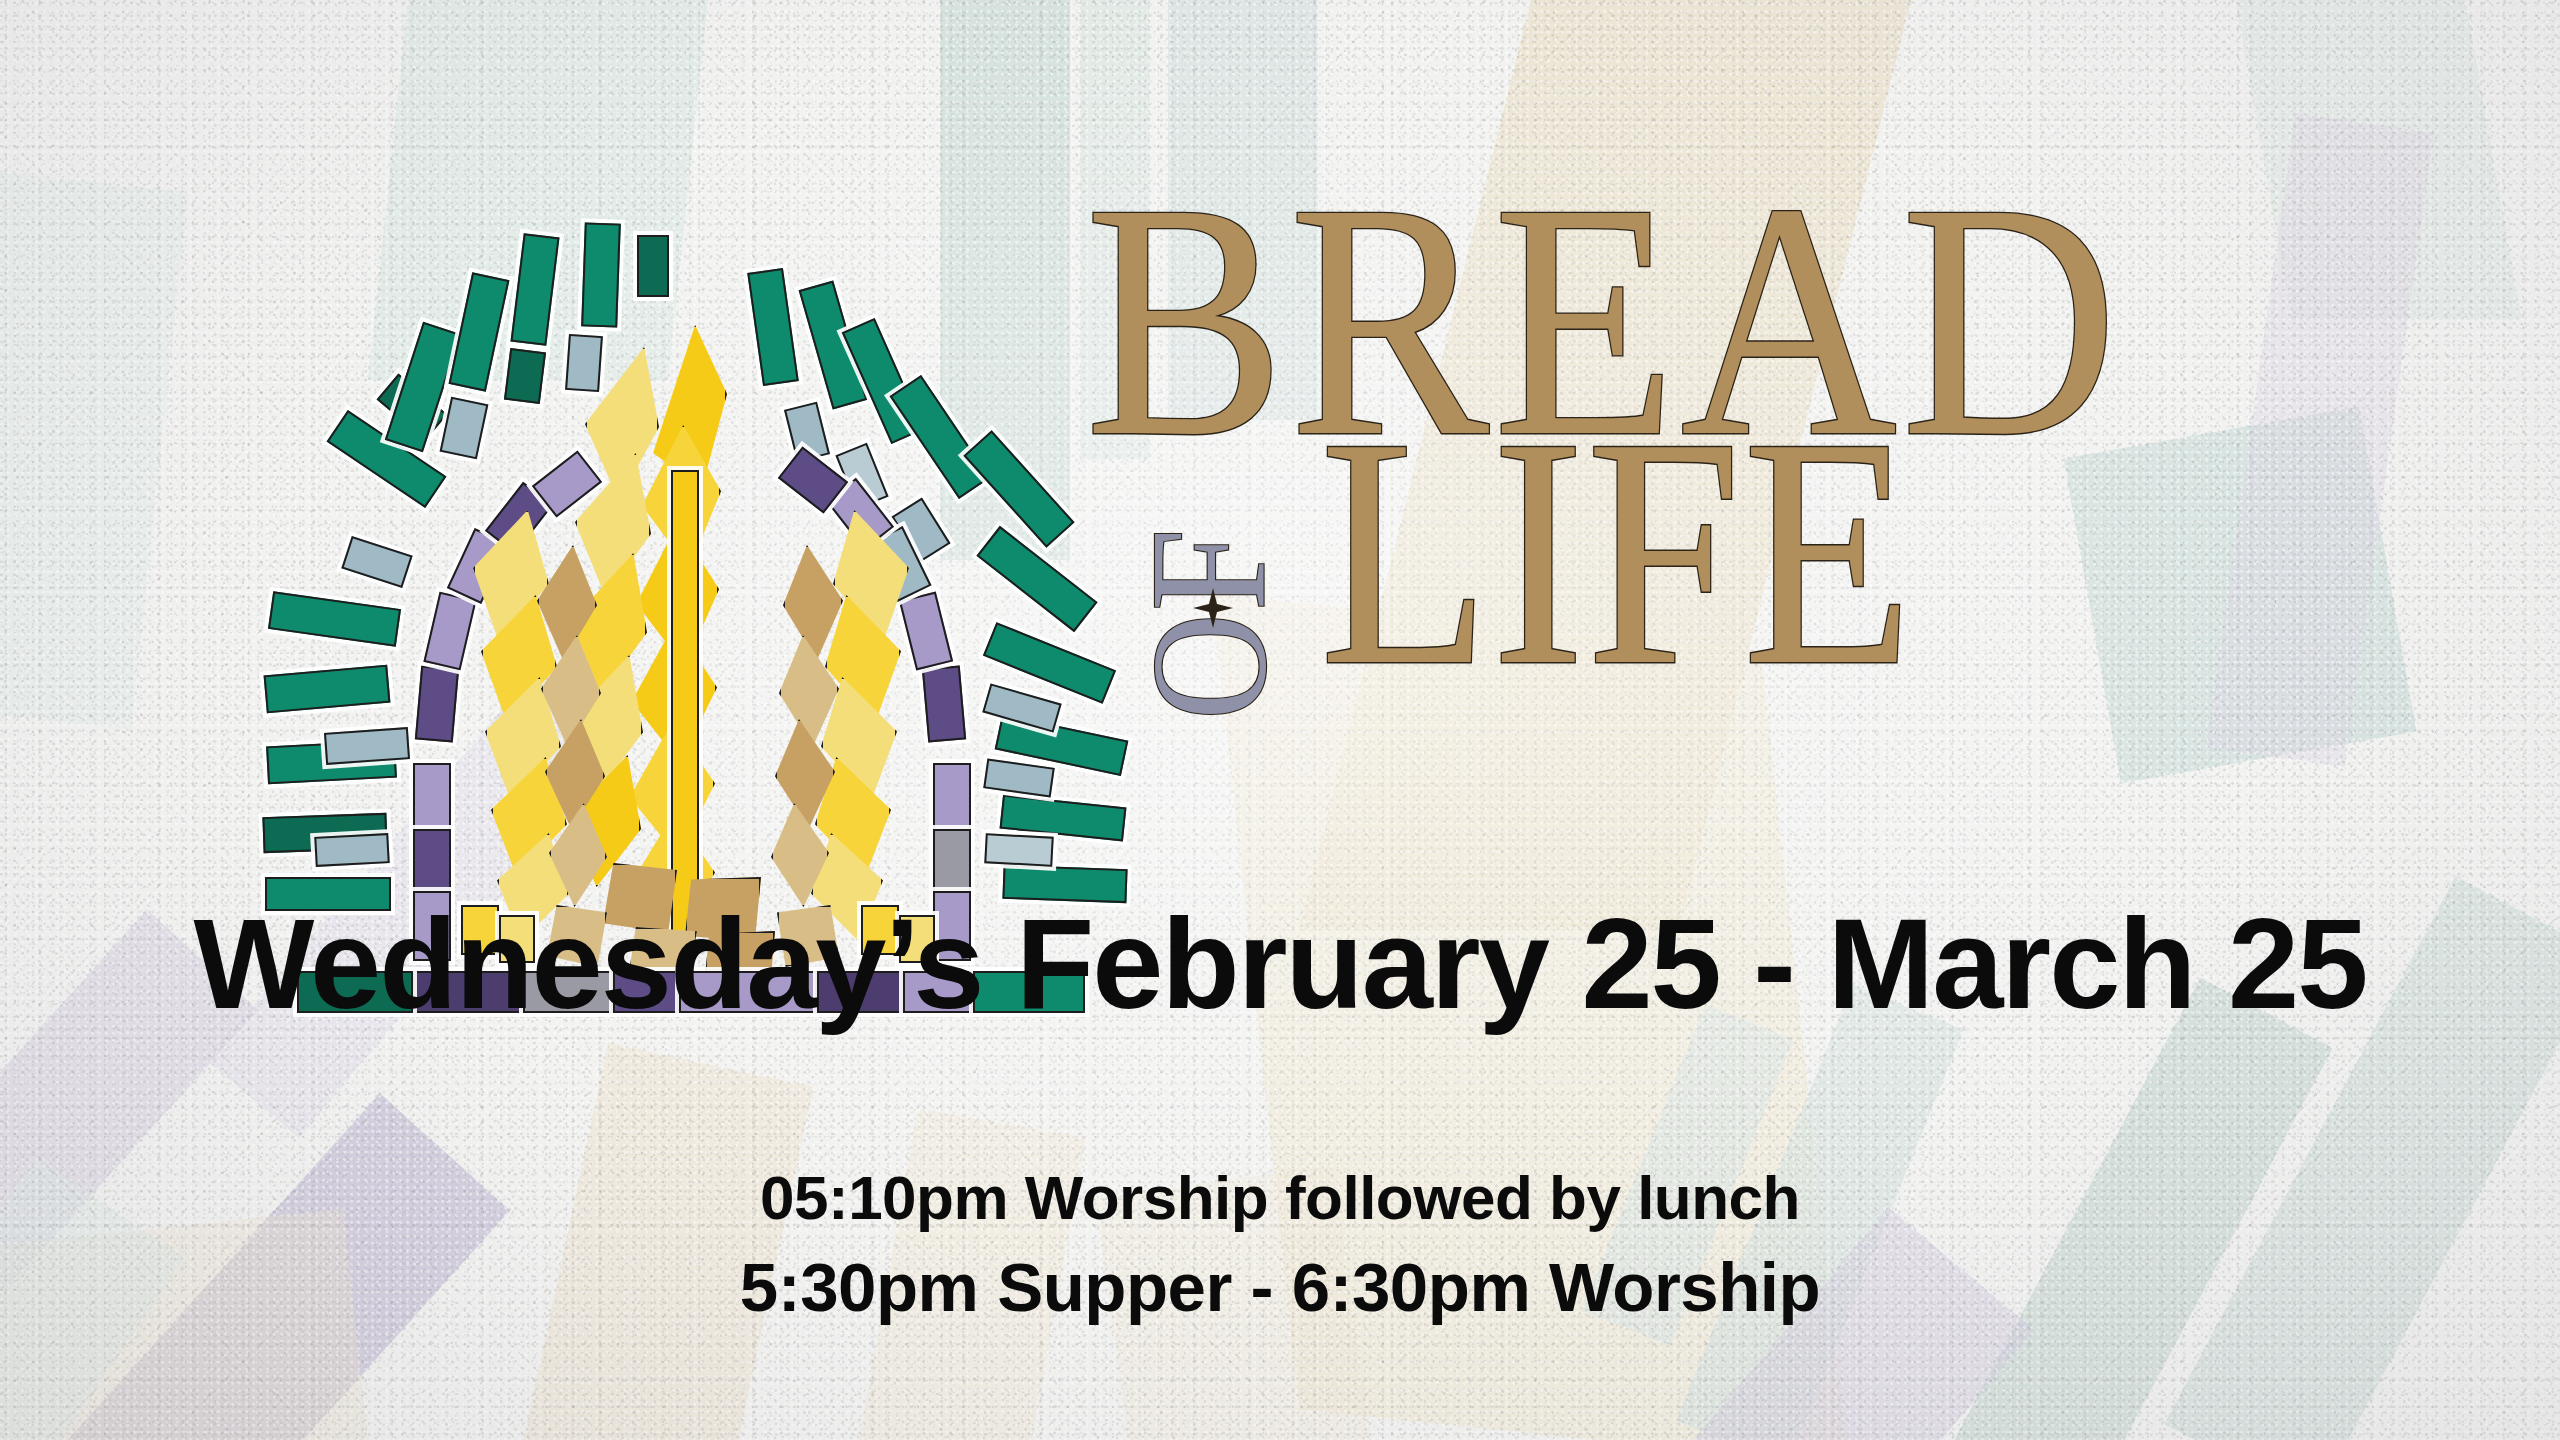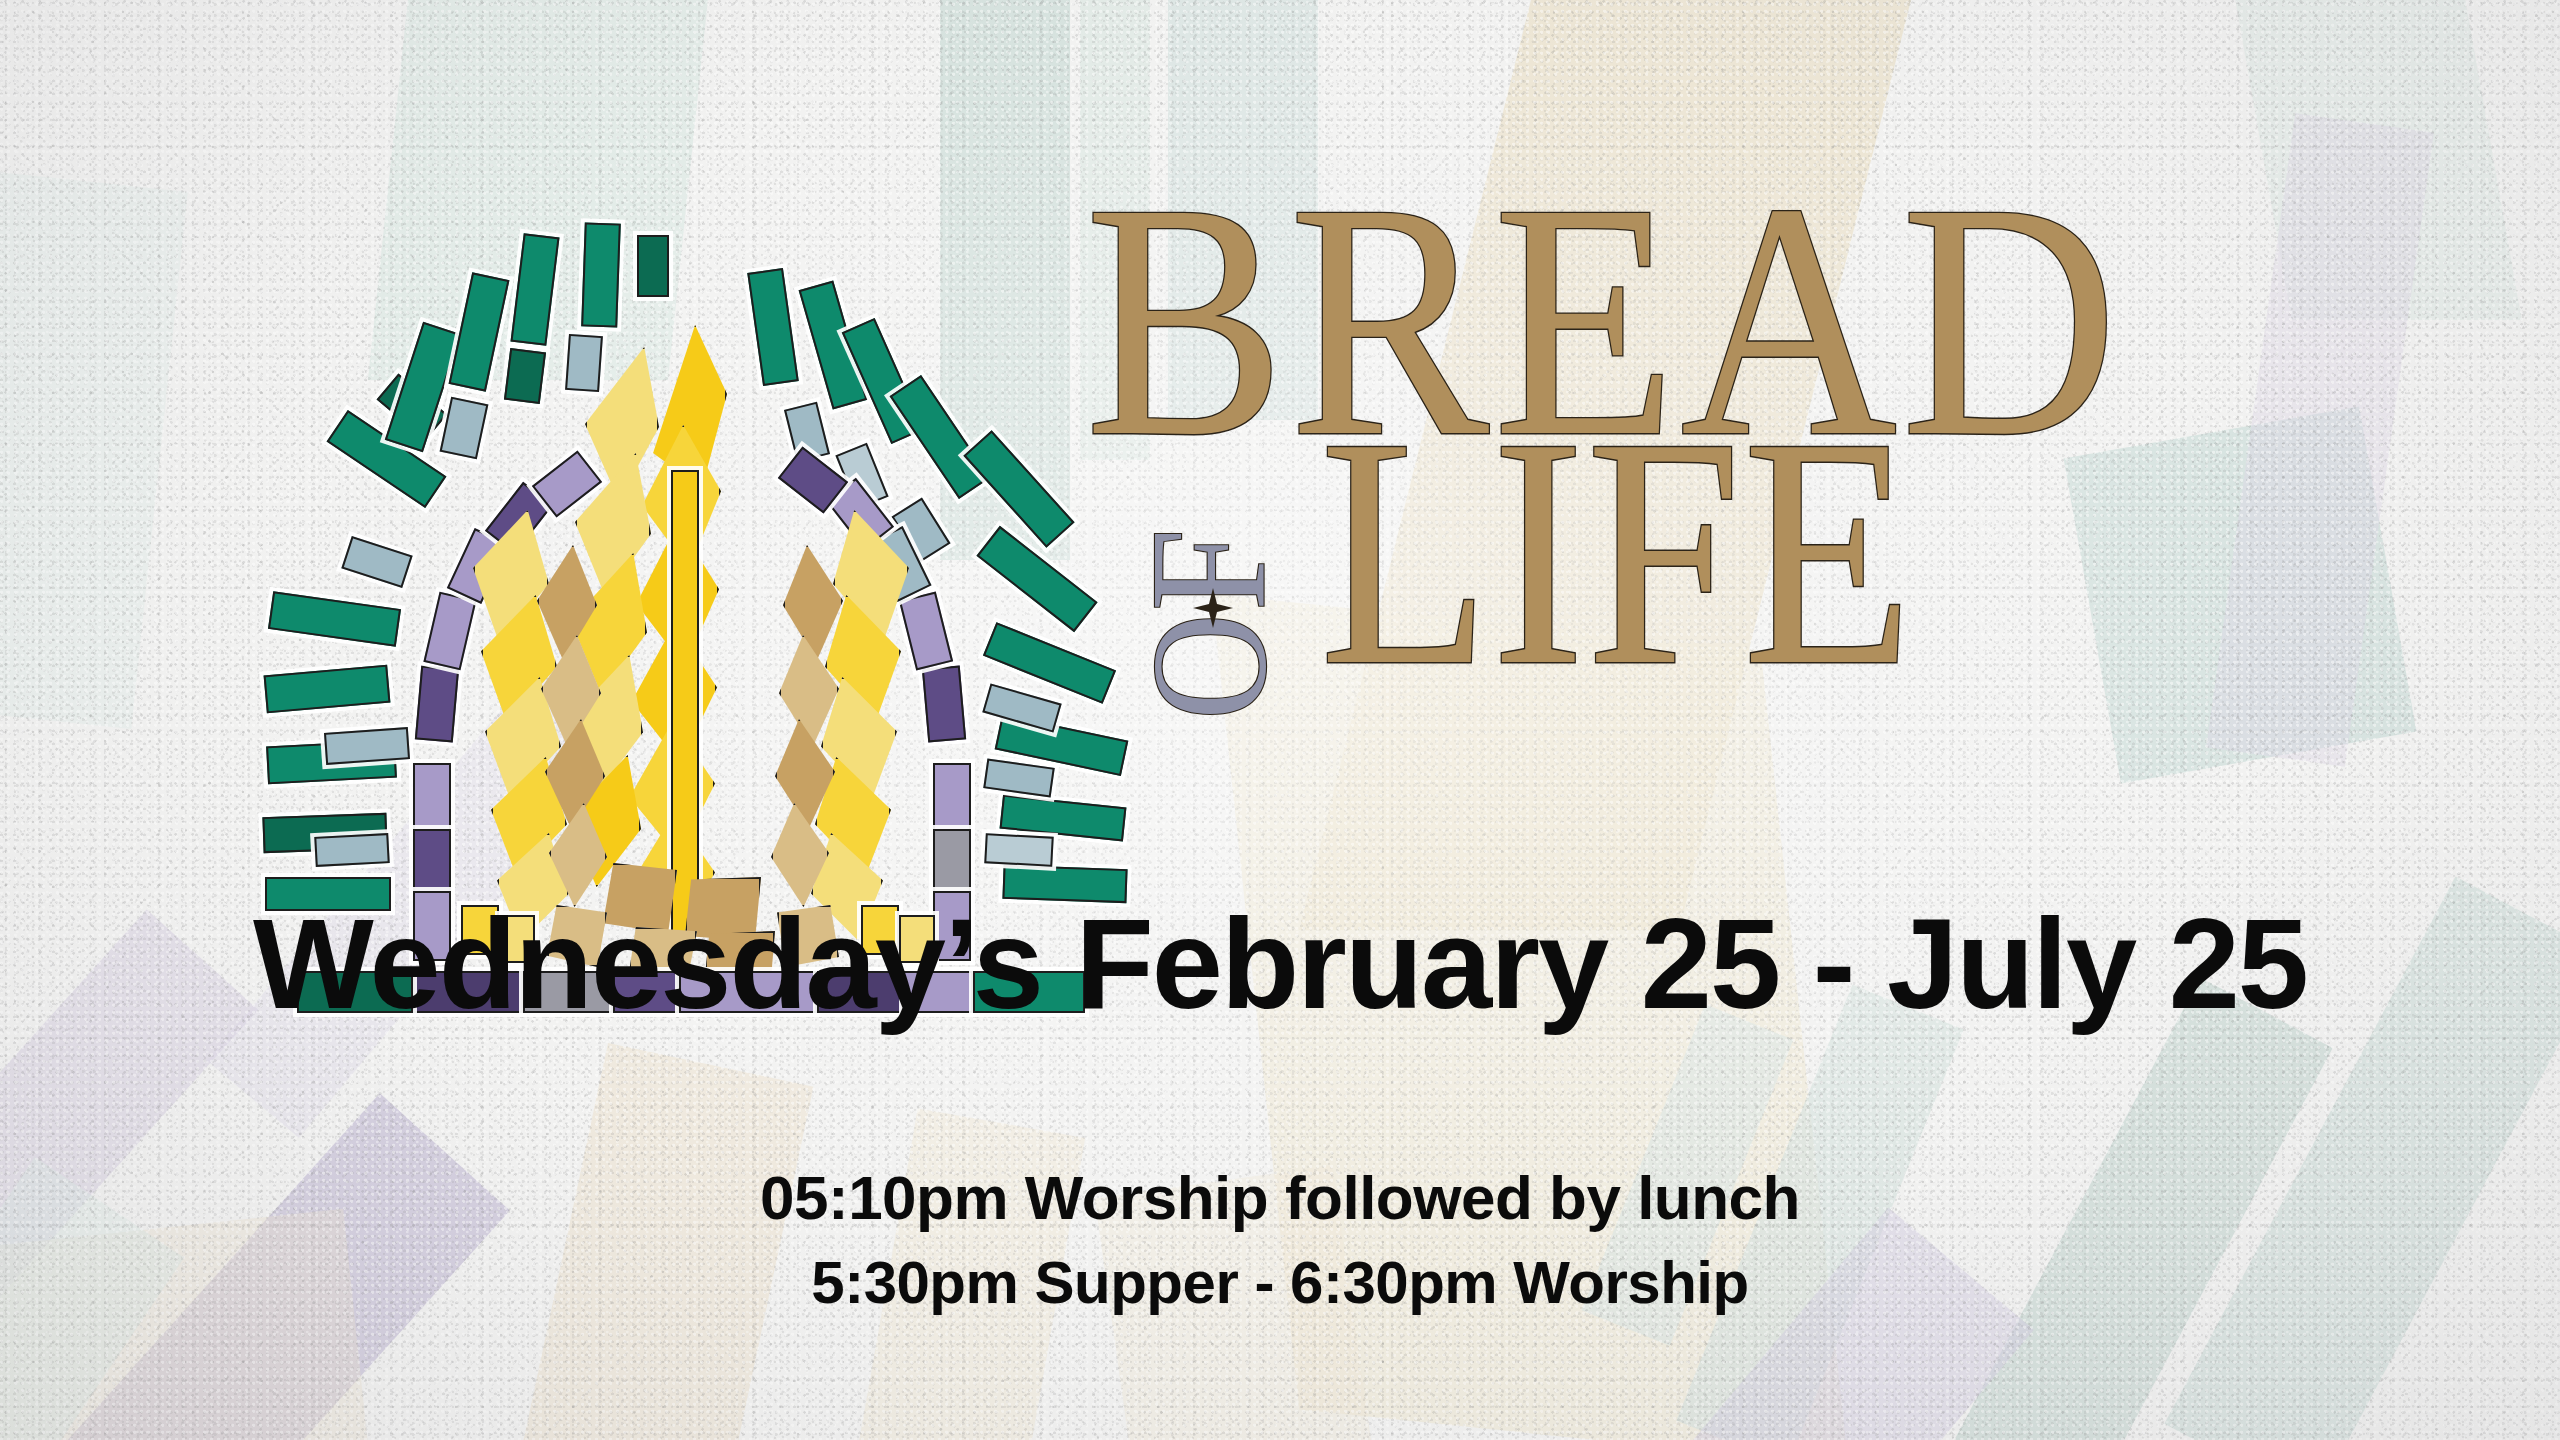--- a/index.html
+++ b/index.html
@@ -47,21 +47,21 @@
   
   .tline{
     position:absolute;left:0;right:0;text-align:center;
     color:#0b0b0b;font-weight:700;white-space:nowrap;
     letter-spacing:-.5px;
   }
   #title{top:30px;font-size:96px;letter-spacing:-1px;}
   #dates{top:890px;font-size:128px;letter-spacing:-2px;}
   #subtitle{top:1040px;font-size:74px;}
   #time1{top:1162px;font-size:62px;}
-  #time2{top:1248px;font-size:60px;}
+  #time2{top:1248px;font-size:69px;}
 
   
   #logo-type{position:absolute;left:1085px;top:152px;width:1390px;height:420px;}
   .word{
     position:absolute;
     font-family:"Liberation Serif", serif;
     color:#b08f5c;
     -webkit-text-stroke:2.5px #2b2318;
     paint-order:stroke fill;
     font-weight:400;
@@ -269,17 +269,17 @@
 
   <div id="logo-type">
     <div class="word" id="w-bread">BREAD</div>
     <div id="of-wrap">
       <div class="word" id="w-of">OF</div>
       <div id="of-star"></div>
     </div>
     <div class="word" id="w-life">LIFE</div>
   </div>
 
-  <div class="tline" id="dates">Wednesday’s February 25 - July 25</div>
+  <div class="tline" id="dates">Wednesday’s February 25 - March 25</div>
   <div class="tline" id="time1">05:10pm Worship followed by lunch</div>
   <div class="tline" id="time2">5:30pm Supper - 6:30pm Worship</div>
 
 </div>
 
 </body></html>

